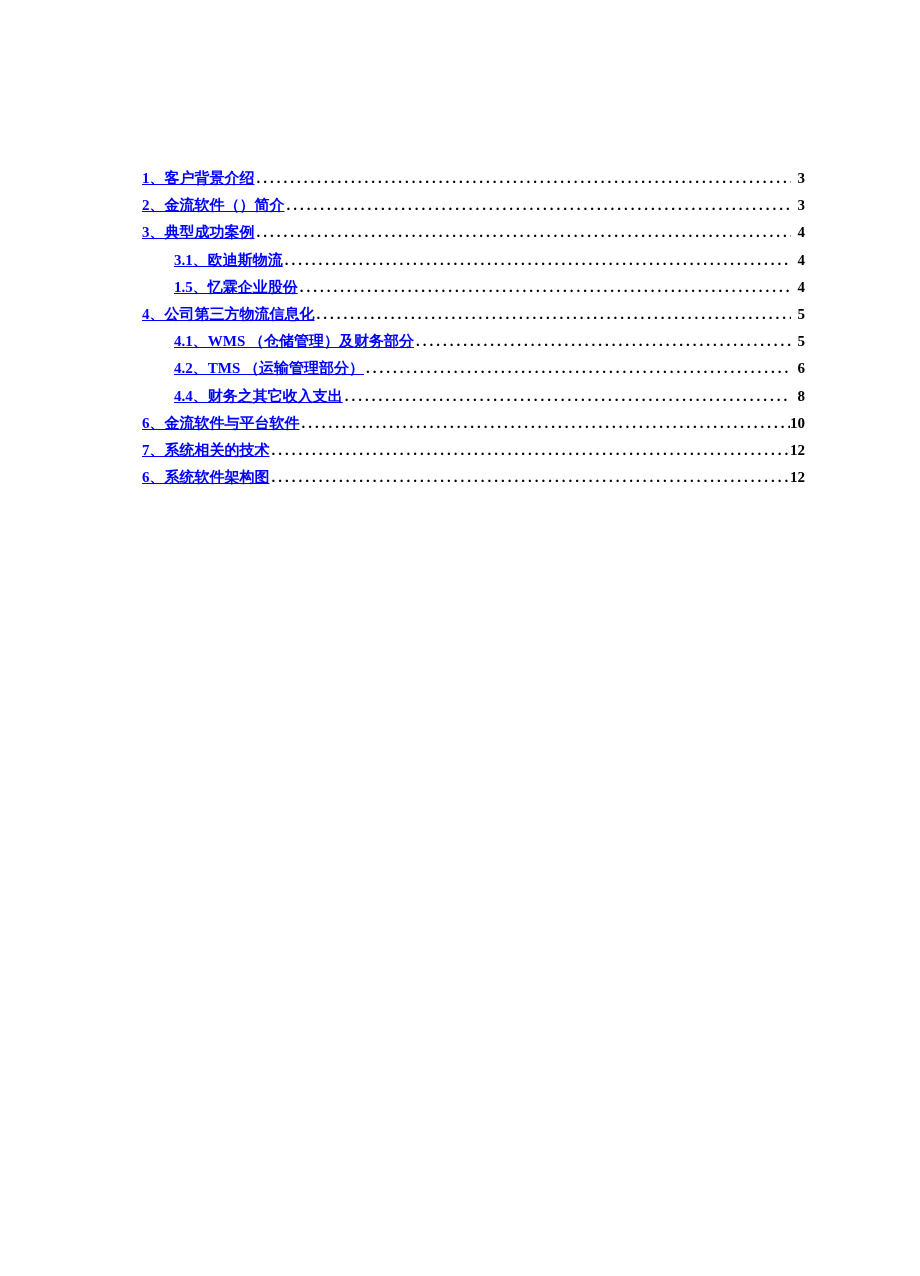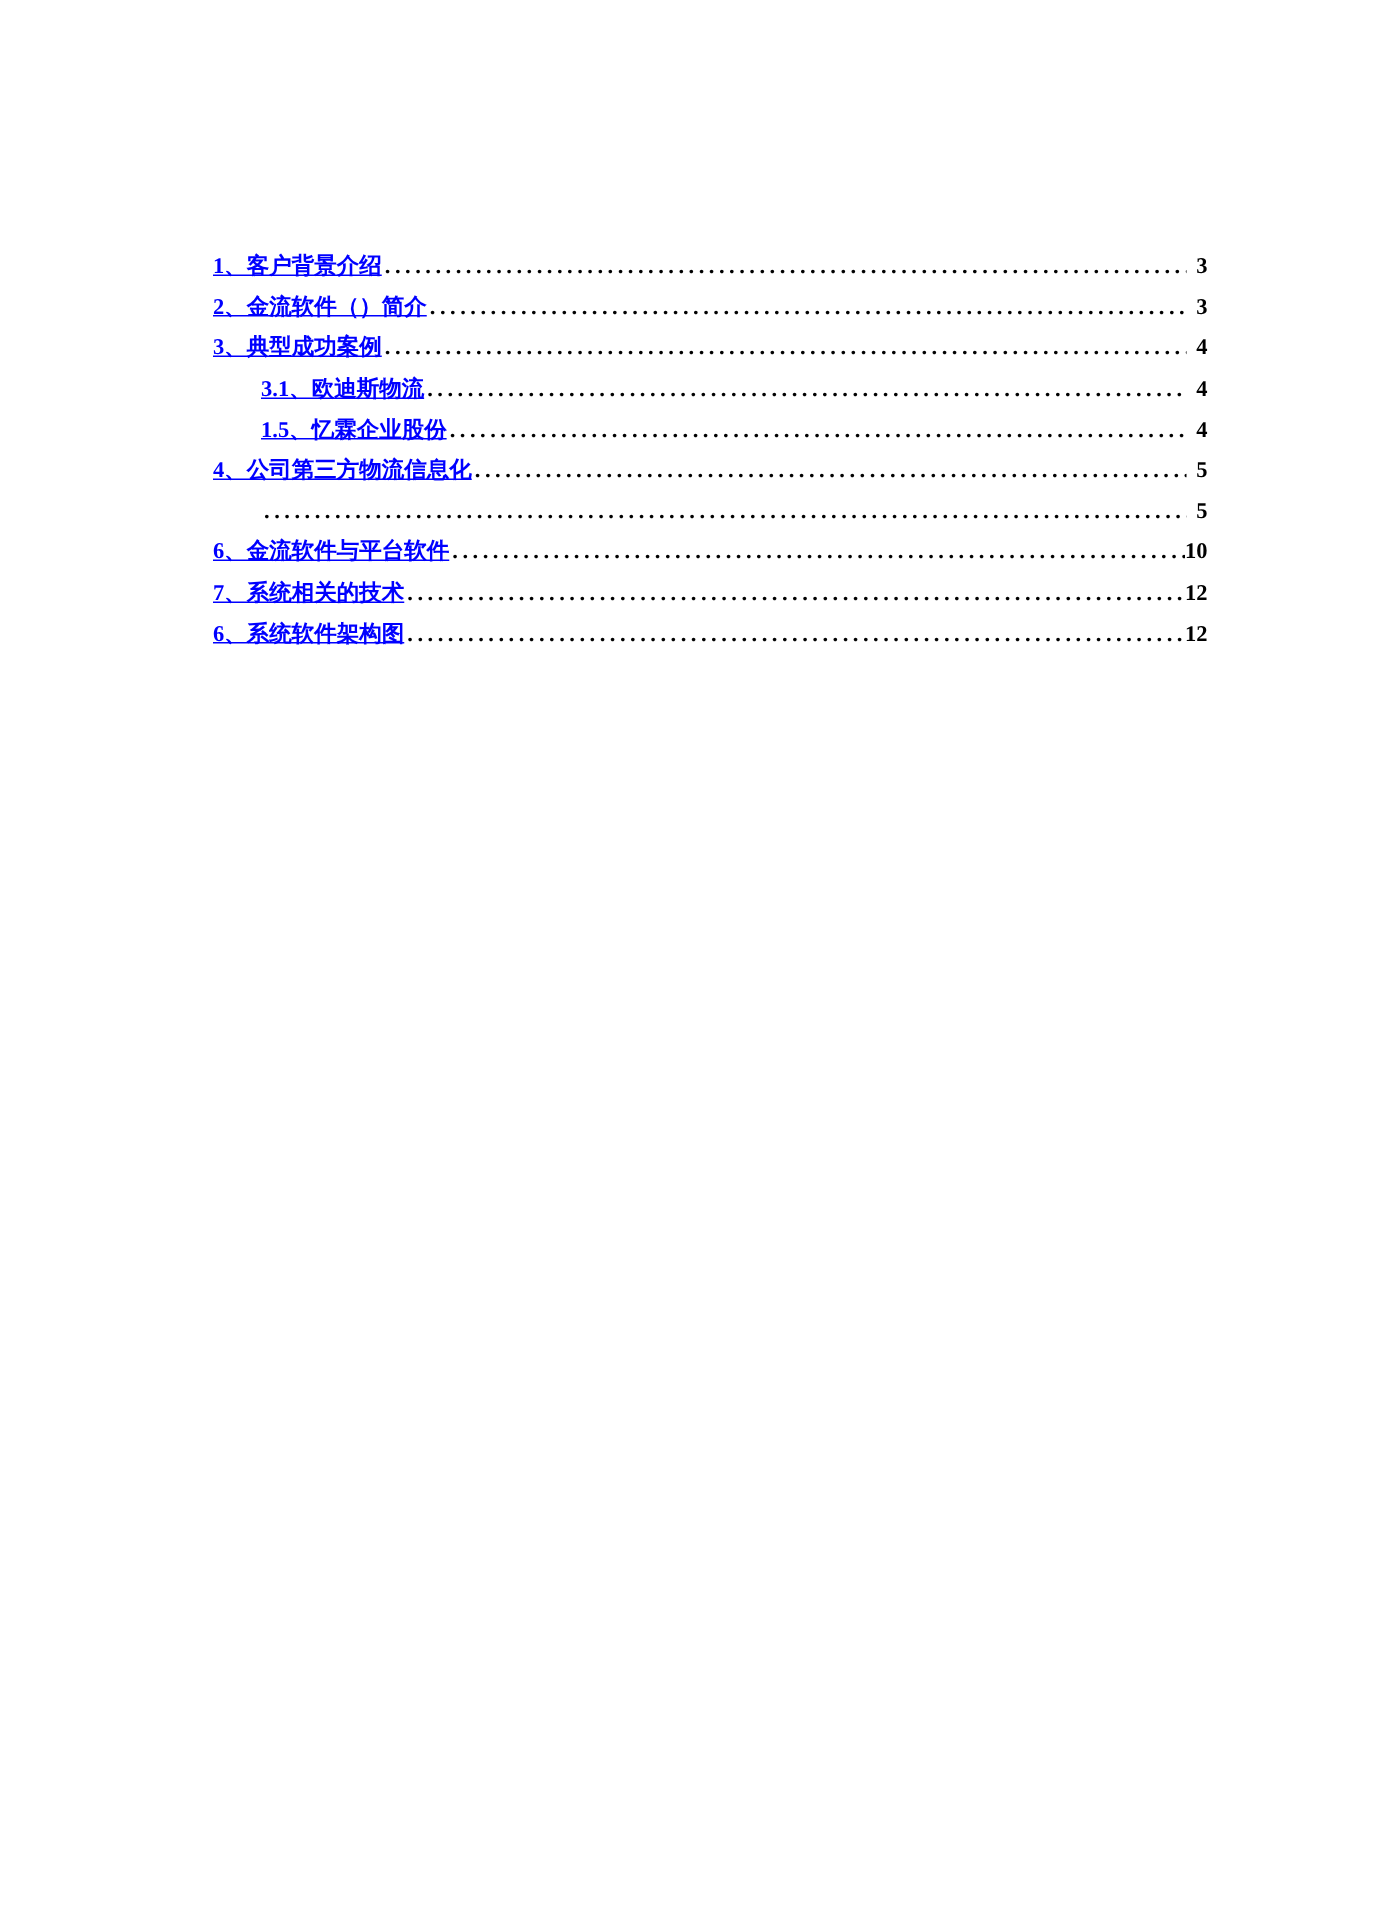--- a/index.html
+++ b/index.html
@@ -78,26 +78,37 @@
     <span class="toc-page">4</span>
   </div>
 
   <div class="toc-entry level-1">
     <a class="toc-link" href="#">4、公司第三方物流信息化</a>
     <span class="toc-dots"></span>
     <span class="toc-page">5</span>
   </div>
 
   <div class="toc-entry level-2">
+    <a class="toc-link" href="#">4.1、WMS （仓储管理）及财务部分</a>
     <span class="toc-dots"></span>
     <span class="toc-page">5</span>
   </div>
 
+  <div class="toc-entry level-2">
+    <a class="toc-link" href="#">4.2、TMS （运输管理部分）</a>
+    <span class="toc-dots"></span>
+    <span class="toc-page">6</span>
+  </div>
 
 
+  <div class="toc-entry level-2">
+    <a class="toc-link" href="#">4.4、财务之其它收入支出</a>
+    <span class="toc-dots"></span>
+    <span class="toc-page">8</span>
+  </div>
 
 
   <div class="toc-entry level-1">
     <a class="toc-link" href="#">6、金流软件与平台软件</a>
     <span class="toc-dots"></span>
     <span class="toc-page">10</span>
   </div>
 
   <div class="toc-entry level-1">
     <a class="toc-link" href="#">7、系统相关的技术</a>

